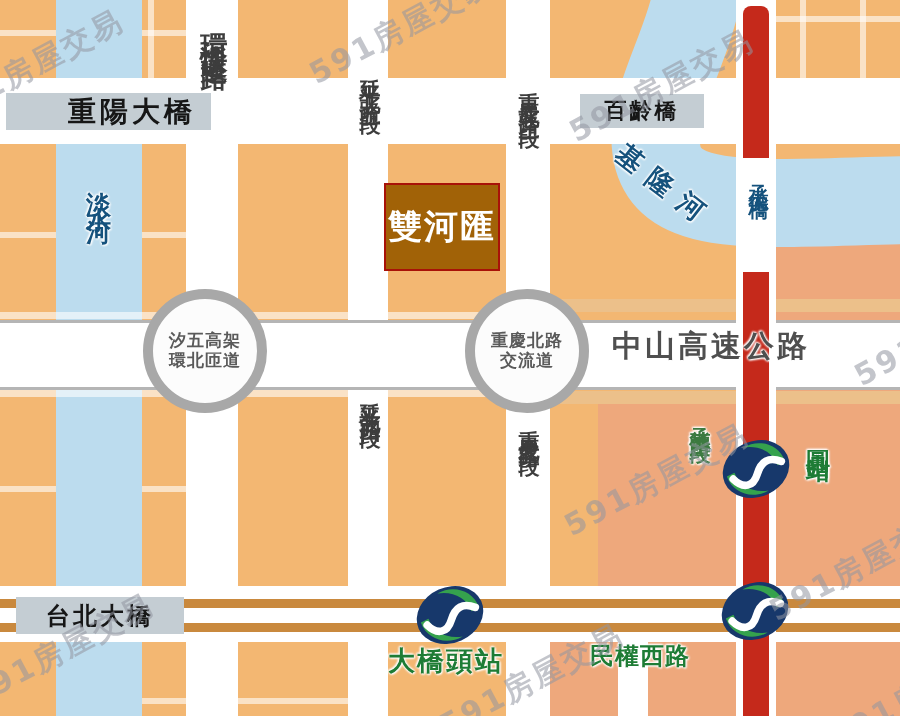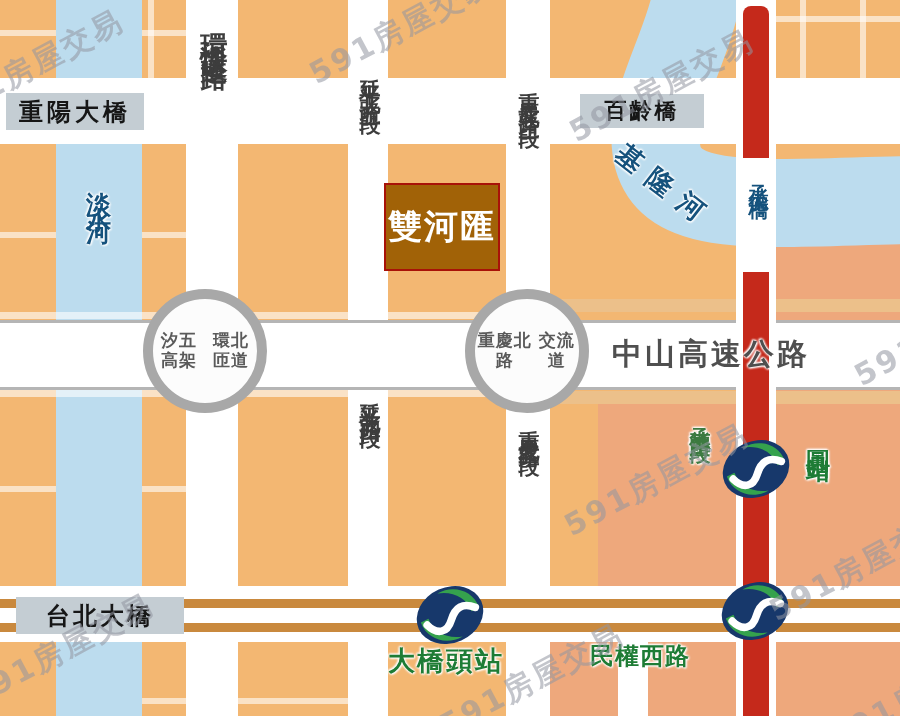--- a/index.html
+++ b/index.html
@@ -18,21 +18,21 @@
   
   .road{background:#ffffff;}
   .gold{background:#c9893e;}
   .highway{background:#ffffff;border-top:3px solid #b5b5b5;border-bottom:3px solid #b5b5b5;}
   .redroad{background:#c5291b;}
   .bridgeband{background:#c4cdd3;display:flex;align-items:center;justify-content:center;
     font-weight:bold;color:#161616;}
   
   .ic{
     border:10px solid #a8a8a8;background:#fcfcfc;border-radius:50%;
-    display:flex;align-items:center;justify-content:center;
+    display:flex;flex-direction:column;align-items:center;justify-content:center;
     font-size:17px;font-weight:bold;color:#5a5a5a;line-height:1.15;letter-spacing:1px;
     box-sizing:border-box;text-align:center;
   }
   
   .lbl{white-space:nowrap;font-weight:bold;color:#3d3d3d;
     text-shadow:0 0 3px #fff,0 0 3px #fff,1px 1px 2px #fff,-1px -1px 2px #fff;}
   .v{writing-mode:vertical-rl;text-orientation:upright;}
   .blue{color:#15527d;}
   .green{color:#1e7c35;}
   .hwy-lbl{font-size:30px;letter-spacing:3px;color:#4f4f4f;}
@@ -86,21 +86,21 @@
   <div class="abs highway" style="left:0;top:320px;width:900px;height:64px;"></div>
 
   <div class="abs road" style="left:0;top:586px;width:900px;height:56px;"></div>
   <div class="abs gold" style="left:0;top:599px;width:900px;height:9px;"></div>
   <div class="abs gold" style="left:0;top:623px;width:900px;height:9px;"></div>
 
   <div class="abs road" style="left:736px;top:0;width:40px;height:716px;"></div>
   <div class="abs redroad" style="left:743px;top:6px;width:26px;height:152px;border-radius:8px 8px 0 0;"></div>
   <div class="abs redroad" style="left:743px;top:272px;width:26px;height:444px;"></div>
 
-  <div class="abs bridgeband" style="left:6px;top:93px;width:138px;height:37px;font-size:24px;letter-spacing:4px;">
+  <div class="abs bridgeband" style="left:6px;top:93px;width:158px;height:37px;font-size:28px;letter-spacing:4px;padding-left:47px;">
     <span>重陽大橋</span>
   </div>
   <div class="abs bridgeband" style="left:580px;top:94px;width:124px;height:34px;font-size:22px;letter-spacing:3px;">
     <span>百齡橋</span>
   </div>
   <div class="abs bridgeband" style="left:16px;top:597px;width:168px;height:37px;font-size:24px;letter-spacing:3px;">
     <span>台北大橋</span>
   </div>
 
   <div class="abs ic" style="left:143px;top:289px;width:124px;height:124px;">
@@ -139,21 +139,21 @@
   <div class="abs lbl v" style="left:356px;top:62px;font-size:21px;letter-spacing:7px;">延平北路五段</div>
   <div class="abs lbl v" style="left:515px;top:76px;font-size:21px;letter-spacing:7px;">重慶北路三段</div>
   <div class="abs lbl v" style="left:356px;top:386px;font-size:21px;letter-spacing:5px;">延平北路四段</div>
   <div class="abs lbl v" style="left:515px;top:414px;font-size:21px;letter-spacing:5px;">重慶北路二段</div>
   <div class="abs lbl v" style="left:686px;top:410px;font-size:21px;letter-spacing:4px;color:#3c7a40;">承德路三段</div>
 
   <div class="abs lbl v blue" style="left:82px;top:172px;font-size:25px;letter-spacing:14px;">淡水河</div>
   <div class="abs lbl blue" style="left:630px;top:136px;font-size:27px;letter-spacing:12px;transform:rotate(38deg);transform-origin:left top;">基隆河</div>
   <div class="abs lbl v blue" style="left:746px;top:168px;font-size:20px;letter-spacing:8px;">承德橋</div>
 
-  <div class="abs lbl hwy-lbl" style="left:612px;top:334px;">中山高速公路</div>
+  <div class="abs lbl hwy-lbl" style="left:612px;top:326px;">中山高速公路</div>
 
   <div class="abs lbl green" style="left:388px;top:643px;font-size:27px;letter-spacing:2px;">大橋頭站</div>
   <div class="abs lbl v green" style="left:802px;top:430px;font-size:24px;letter-spacing:4px;">圓山站</div>
   <div class="abs lbl green" style="left:590px;top:640px;font-size:24px;letter-spacing:1px;">民權西路</div>
 
   <div class="abs wm" style="left:-70px;top:46px;">591房屋交易</div>
   <div class="abs wm" style="left:300px;top:8px;">591房屋交易</div>
   <div class="abs wm" style="left:560px;top:66px;">591房屋交易</div>
   <div class="abs wm" style="left:555px;top:460px;">591房屋交易</div>
   <div class="abs wm" style="left:845px;top:310px;">591房屋交易</div>

